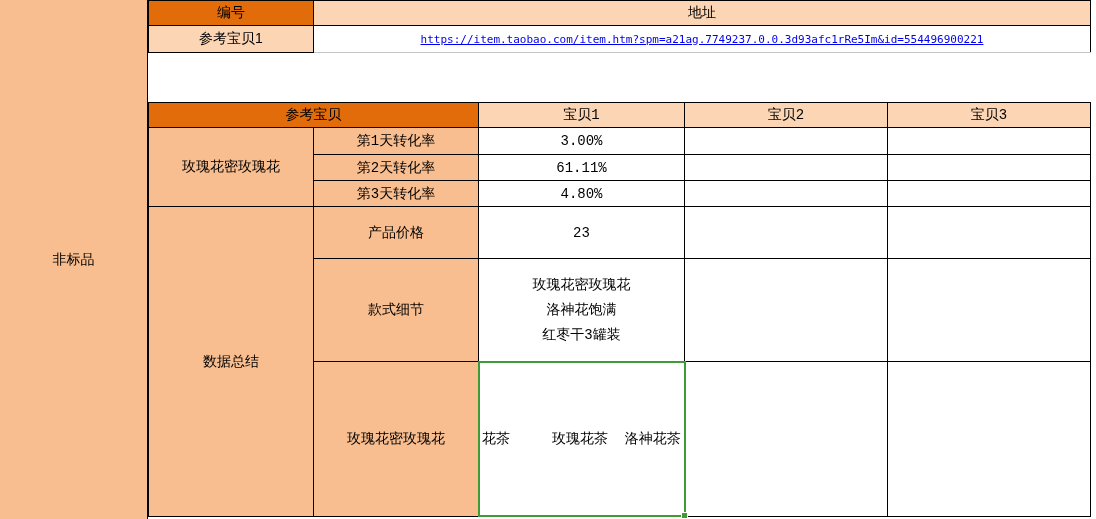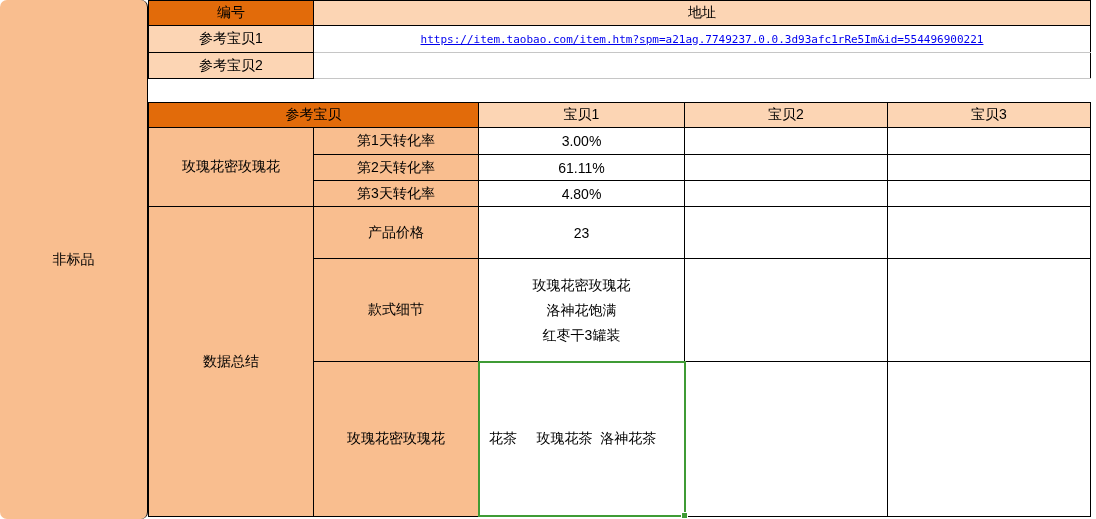--- a/index.html
+++ b/index.html
@@ -7,38 +7,38 @@
   #screen {
     position:relative; width:1096px; height:519px;
     background:#fff; overflow:hidden;
     font-size:14px; color:#000;
   }
   
   .left-col {
     position:absolute; left:0; top:0; width:148px; height:519px;
     background:var(--peach-mid);
     border-right:1px solid #000;
-    display:flex; align-items:center; justify-content:center;border-radius:7px;
+    display:flex; align-items:center; justify-content:center;
   }
   
   table { border-collapse:collapse; table-layout:fixed; position:absolute; }
   td { border:1px solid #000; overflow:hidden; vertical-align:middle; text-align:center; padding:0 2px; }
   #top-table { left:148px; top:0; }
-  #main-table { left:148px; top:102px; }
+  #main-table { left:148px; top:102px;font-family:Liberation Mono, monospace; }
   .hdr-dark  { background:var(--orange-dark); }
   .hdr-light { background:var(--peach-light); }
   .cell-mid  { background:var(--peach-mid); }
   .cell-white{ background:#fff; }
   .url-cell  {
     font-family:"DejaVu Sans Mono", monospace; font-size:11px;
   }
   .url-cell a { color:var(--link); text-decoration:underline; }
   .gray-bottom { border-bottom:1px solid #c6c6c6; }
   .multiline { white-space:pre-line; line-height:25px;margin-left:40px; }
-  .keywords  { text-align:left; white-space:pre; padding-left:10px; }
+  .keywords  { text-align:left; white-space:pre; padding-left:3px; }
   
   .selection {
     position:absolute; left:478px; top:361px; width:208px; height:156px;
     border:2px solid var(--green); pointer-events:none; z-index:5;
   }
   .fill-handle {
     position:absolute; right:-4px; bottom:-4px; width:7px; height:7px;
     background:var(--green); border:1px solid #fff; pointer-events:auto;
   }
 </style>
@@ -59,24 +59,20 @@
     <tbody>
         <tr style="height:25px">
       <td class="hdr-dark">编号</td>
       <td class="hdr-light">地址</td>
     </tr>
     <tr style="height:27px">
       <td class="hdr-light">参考宝贝1</td>
       <td class="cell-white url-cell gray-bottom">
         <a href="#">https://item.taobao.com/item.htm?spm=a21ag.7749237.0.0.3d93afc1rRe5Im&amp;id=554496900221</a>
       </td>
-    </tr>
-    <tr style="height:26px">
-      <td class="hdr-light">参考宝贝2</td>
-      <td class="cell-white gray-bottom"></td>
     </tr>
   </tbody>
     </table>
 
   <table id="main-table">
     <colgroup>
       <col style="width:165px">
         <col style="width:165px">
       <col style="width:206px">
         <col style="width:203px">

